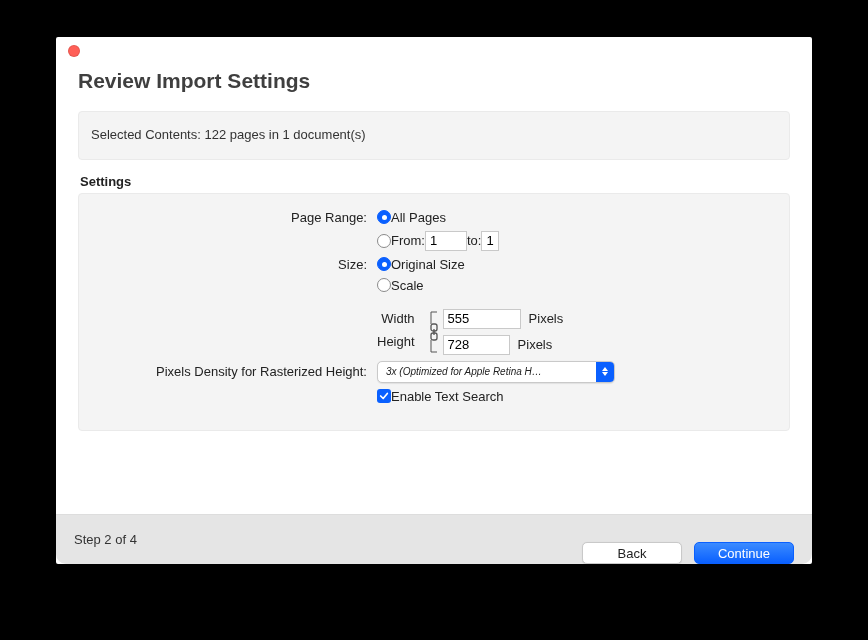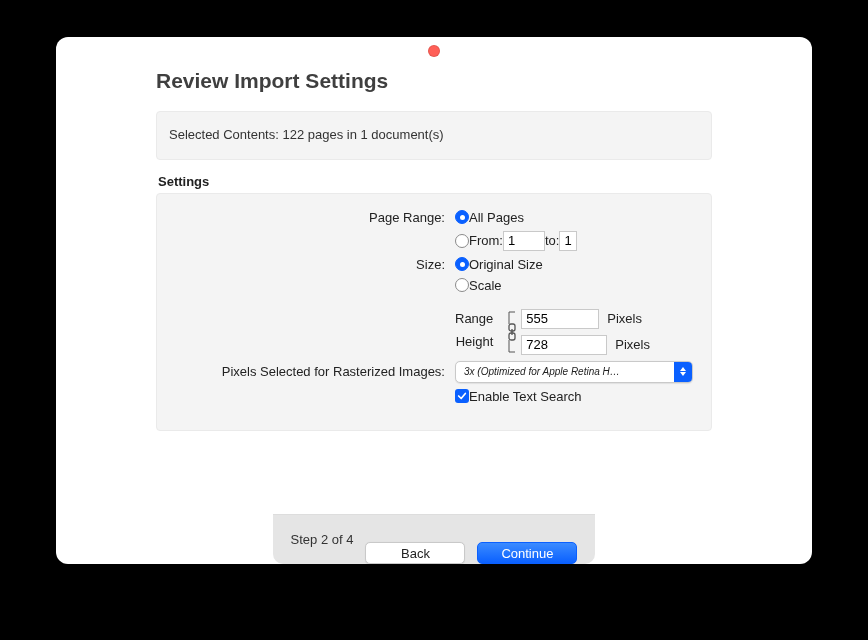--- a/index.html
+++ b/index.html
@@ -13,25 +13,24 @@
     color: #222;
     overflow: hidden;
   }
   .window {
     position: absolute;
     left: 56px;
     top: 37px;
     width: 756px;
     height: 527px;
     background: #ffffff;
-    border-radius: 12px;
+    border-radius: 2px;
     box-shadow: 0 20px 50px rgba(0,0,0,0.5);
     display: flex;
     flex-direction: column;
-    align-items: center;
   }
   .titlebar {
     height: 28px;
     display: flex;
     align-items: center;
     padding: 0 12px;
   }
   .close-dot {
     width: 12px; height: 12px;
     border-radius: 50%;
@@ -271,50 +270,50 @@
           <span class="radio"></span>
           <span>Scale</span>
         </div>
       </div>
 
       <div class="row">
         <div class="label-col"></div>
         <div class="ctrl-col">
           <div class="size-grid">
             <div class="size-labels">
-              <span>Range</span>
+              <span>Width</span>
               <span>Height</span>
             </div>
             <div class="link-col">
               <svg class="link-svg" viewBox="0 0 14 46">
                 <path d="M10 3 H4 V15" fill="none" stroke="#555" stroke-width="1"></path>
                 <path d="M10 43 H4 V31" fill="none" stroke="#555" stroke-width="1"></path>
                 <g transform="translate(3,15)">
                   <rect x="1" y="0" width="6" height="7" rx="2" fill="none" stroke="#555" stroke-width="1.3"></rect>
                   <rect x="1" y="9" width="6" height="7" rx="2" fill="none" stroke="#555" stroke-width="1.3"></rect>
                   <line x1="4" y1="5" x2="4" y2="11" stroke="#555" stroke-width="1.3"></line>
                 </g>
               </svg>
             </div>
             <div class="size-inputs">
               <div class="size-row">
                 <input class="text-input" style="width: 78px;" value="555">
                 <span class="unit">Pixels</span>
               </div>
               <div class="size-row">
-                <input class="text-input" style="width: 86px;" value="728">
+                <input class="text-input" style="width: 67px;" value="728">
                 <span class="unit">Pixels</span>
               </div>
             </div>
           </div>
         </div>
       </div>
 
       <div class="row gap-top">
-        <div class="label-col">Pixels Selected for Rasterized Images:</div>
+        <div class="label-col">Pixels Density for Rasterized Height:</div>
         <div class="ctrl-col">
           <div class="select">
             <span class="sel-text">3x (Optimized for Apple Retina H…</span>
             <span class="sel-caret">
               <span class="caret-up"></span>
               <span class="caret-down"></span>
             </span>
           </div>
         </div>
       </div>

